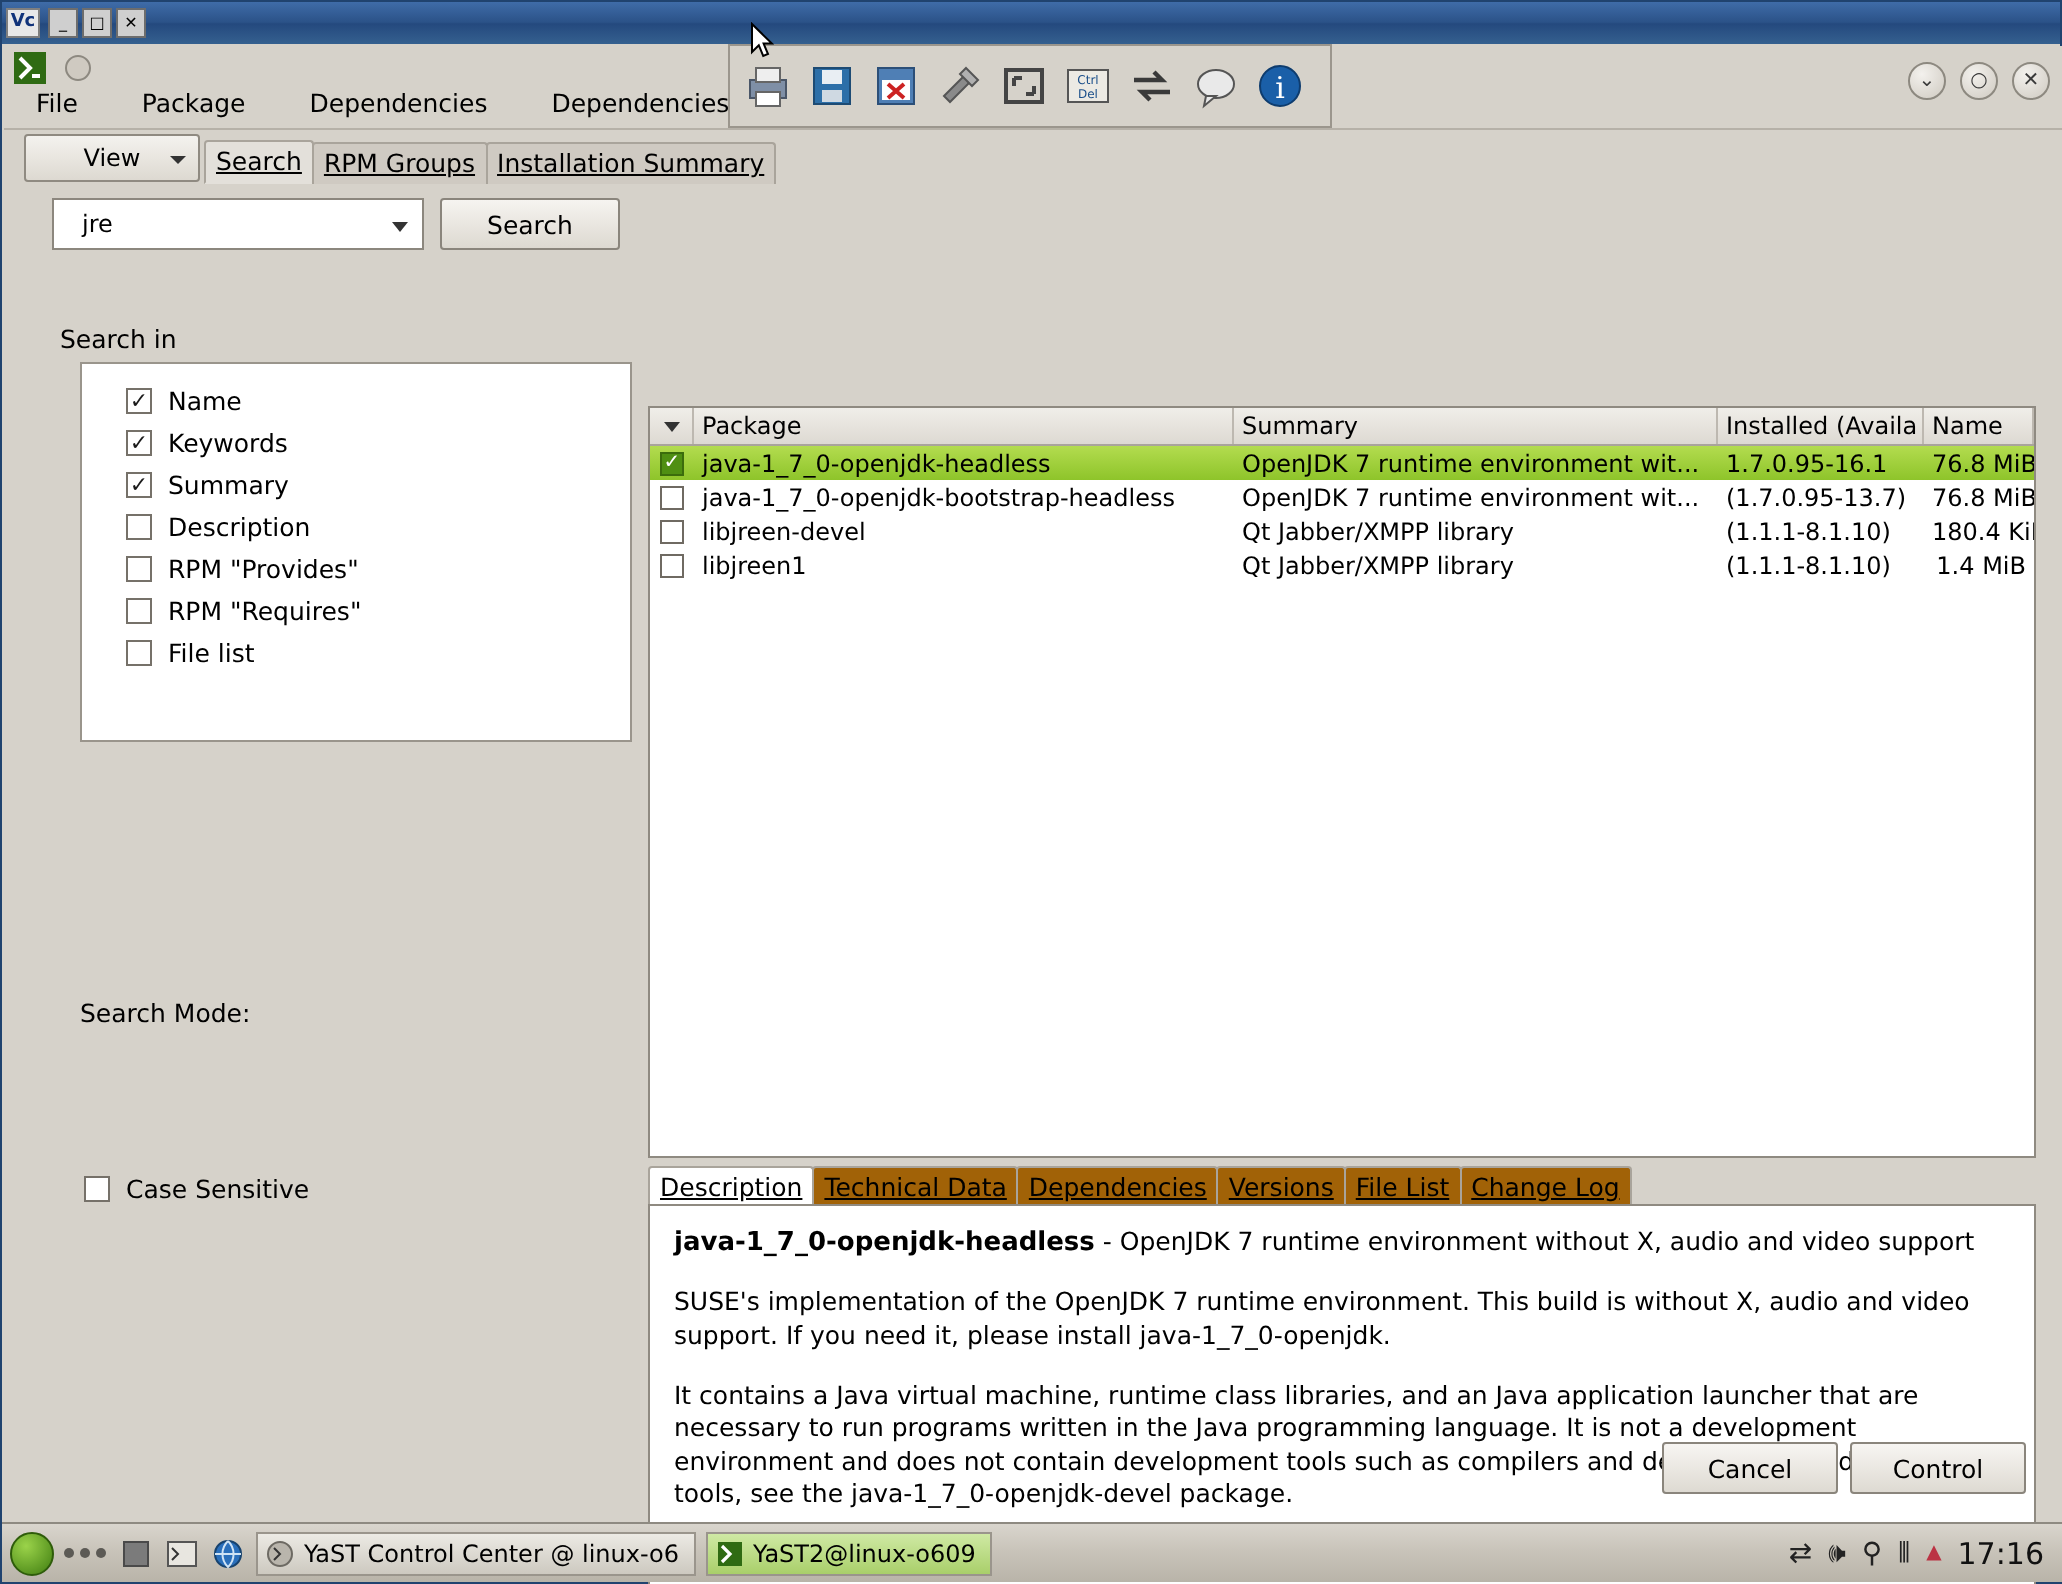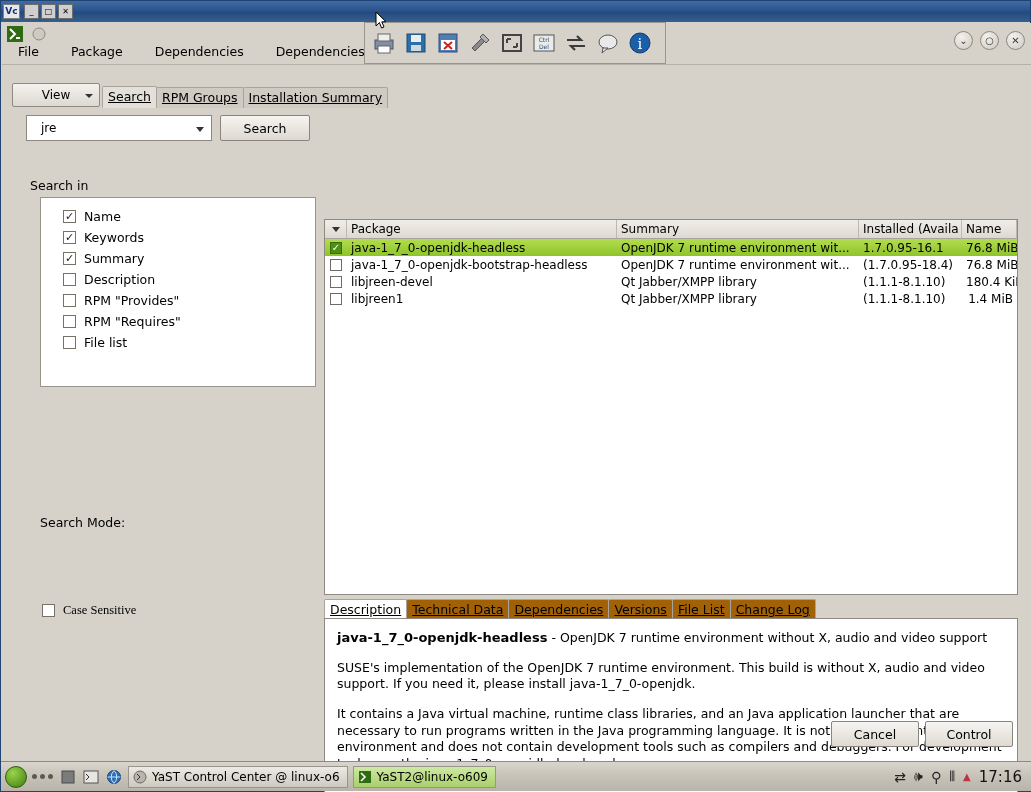--- a/index.html
+++ b/index.html
@@ -104,21 +104,21 @@
     border: 1px solid #8d8980;
     background: radial-gradient(circle at 35% 30%, #f3f1ed, #cfcac1);
     display: flex; align-items: center; justify-content: center;
     font-size: 10px; color: #3a3a3a;
   }
 
   
   #view-row {
     position: relative;
     height: 28px;
-    margin-top: 18px;
+    margin-top: 2px;
     padding-left: 10px;
   }
   #view-button {
     position: absolute; left: 10px; top: 0;
     width: 88px; height: 24px;
     background: linear-gradient(to bottom, #f4f2ee, #ddd9d1);
     border: 1px solid #8f8a81;
     border-radius: 2px;
     display: flex; align-items: center; justify-content: center;
     font-size: 12px;
@@ -228,21 +228,20 @@
     position: absolute; right: 8px; top: 10px;
     width: 0; height: 0;
     border-left: 4px solid transparent;
     border-right: 4px solid transparent;
     border-top: 5px solid #333;
   }
   #case-sensitive-row {
     position: absolute; left: 30px; top: 488px;
     display: flex; align-items: center;
     font-size: 12.5px;
-    font-family: Liberation Serif, serif;
   }
 
   
   #right-panel {
     position: absolute; left: 322px; top: 4px;
     width: 694px; height: 700px;
   }
   #pkg-table {
     position: absolute; left: 0; top: 104px;
     width: 694px; height: 376px;
@@ -593,21 +592,21 @@
             <div class="cell c-inst">1.7.0.95-16.1</div>
             <div class="cell c-size">76.8 MiB</div>
           </div>
 
           <div class="pkg-row">
             <div class="cell c-chk">
                 <span class="minichk"></span>
               </div>
             <div class="cell c-pkg">java-1_7_0-openjdk-bootstrap-headless</div>
             <div class="cell c-sum">OpenJDK 7 runtime environment wit...</div>
-            <div class="cell c-inst">(1.7.0.95-18.4)</div>
+            <div class="cell c-inst">(1.7.0.95-13.7)</div>
             <div class="cell c-size">76.8 MiB</div>
           </div>
 
           <div class="pkg-row">
             <div class="cell c-chk">
                 <span class="minichk"></span>
               </div>
             <div class="cell c-pkg">libjreen-devel</div>
             <div class="cell c-sum">Qt Jabber/XMPP library</div>
             <div class="cell c-inst">(1.1.1-8.1.10)</div>

